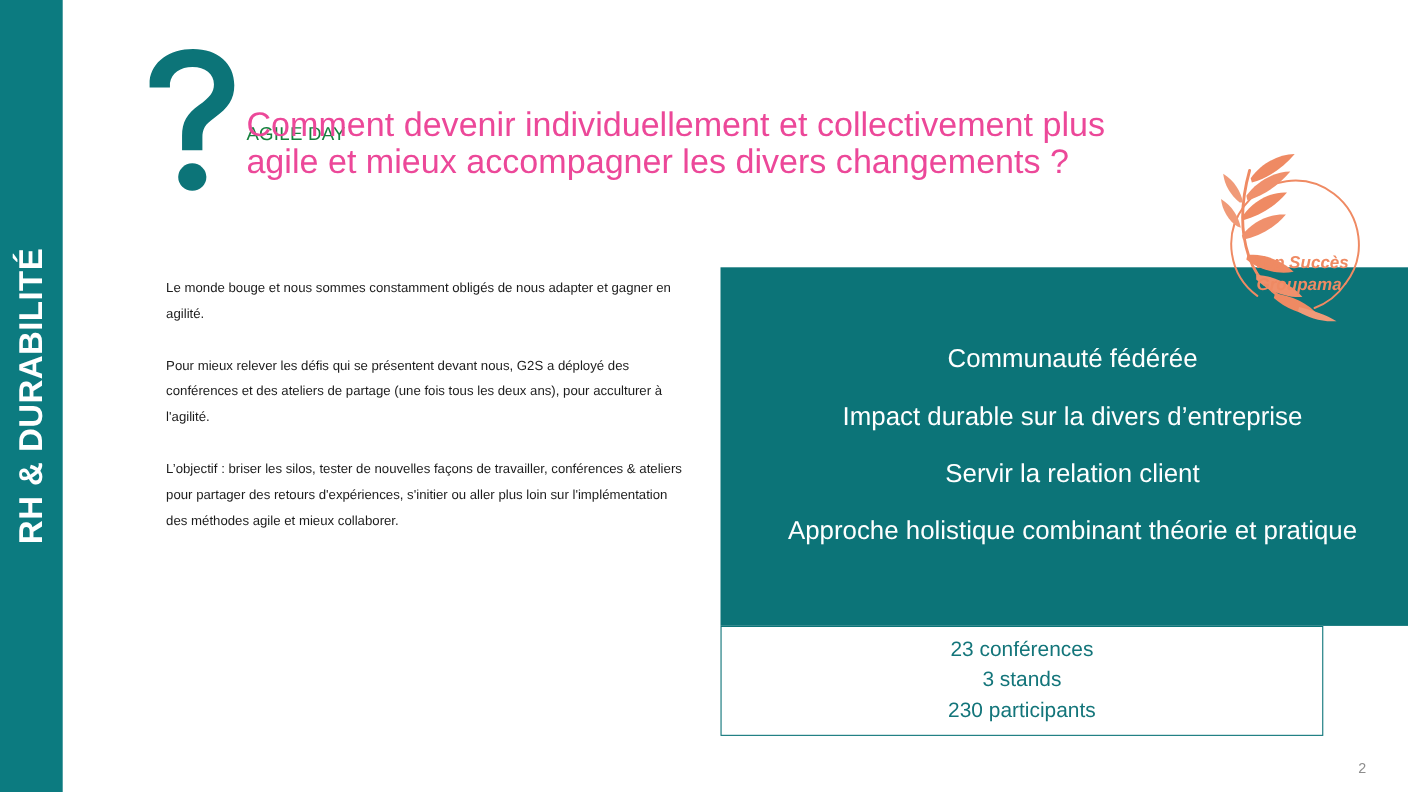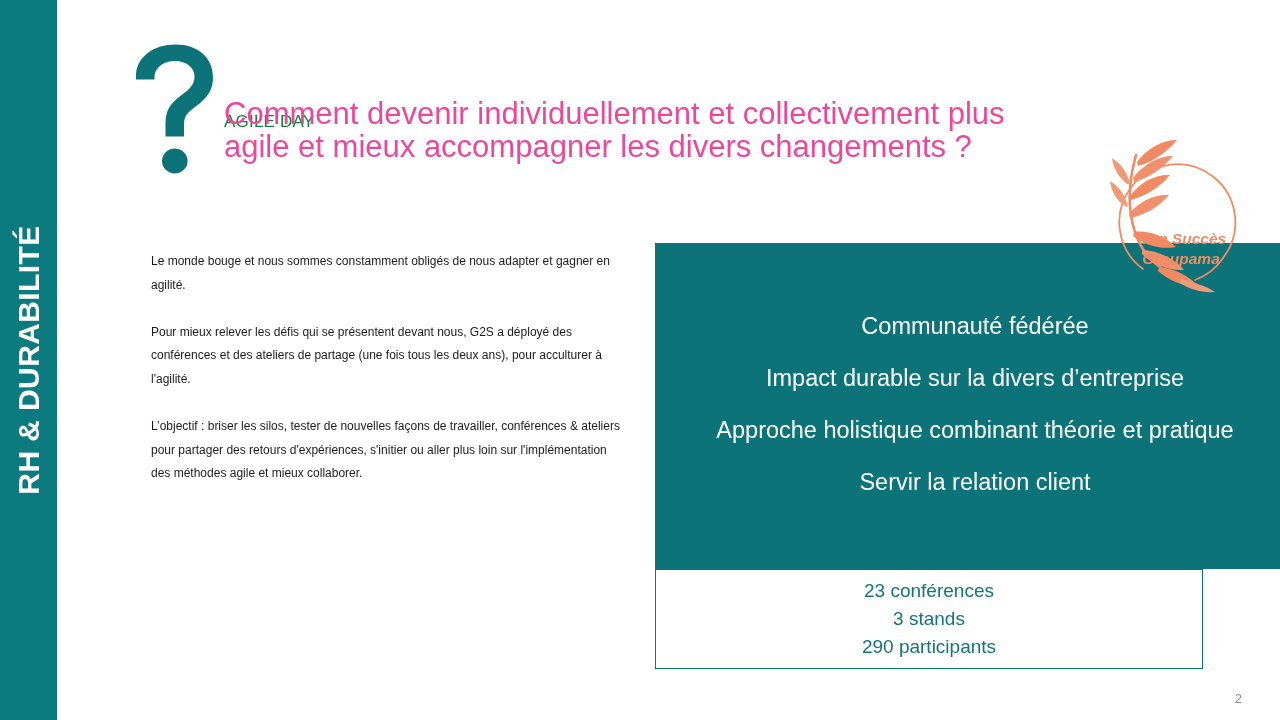--- a/index.html
+++ b/index.html
@@ -179,28 +179,28 @@
 
 <div class="body-copy">
   <p>Le monde bouge et nous sommes constamment obligés de nous adapter et gagner en agilité.</p>
   <p>Pour mieux relever les défis qui se présentent devant nous, G2S a déployé des conférences et des ateliers de partage (une fois tous les deux ans), pour acculturer à l'agilité.</p>
   <p>L’objectif : briser les silos, tester de nouvelles façons de travailler, conférences &amp; ateliers pour partager des retours d'expériences, s'initier ou aller plus loin sur l'implémentation des méthodes agile et mieux collaborer.</p>
 </div>
 
 <div class="panel">
   <p class="panel-line">Communauté fédérée</p>
   <p class="panel-line">Impact durable sur la divers d’entreprise</p>
+  <p class="panel-line">Servir la relation client</p>
   <p class="panel-line">Approche holistique combinant théorie et pratique</p>
-  <p class="panel-line">Servir la relation client</p>
 </div>
 
 <div class="stats">
   <p class="stats-line">23 conférences</p>
   <p class="stats-line">3 stands</p>
-  <p class="stats-line">290 participants</p>
+  <p class="stats-line">230 participants</p>
 </div>
 
 <div class="logo">
   <svg viewBox="0 0 152 160" width="152" height="160" xmlns="http://www.w3.org/2000/svg" aria-hidden="true">
 
     <path d="M40 135 A 58 58 0 1 1 120 124" fill="none" stroke="#ef8a63" stroke-width="1.8" stroke-linecap="round"></path>
     <path d="M120 124 A 58 58 0 0 1 92 146" fill="none" stroke="#ef8a63" stroke-width="1.8" stroke-linecap="round"></path>
 
     <path d="M33 21 C26 46 24 74 32 98 C39 120 56 137 82 146" fill="none" stroke="#ef8a63" stroke-width="2.6" stroke-linecap="round"></path>
 

